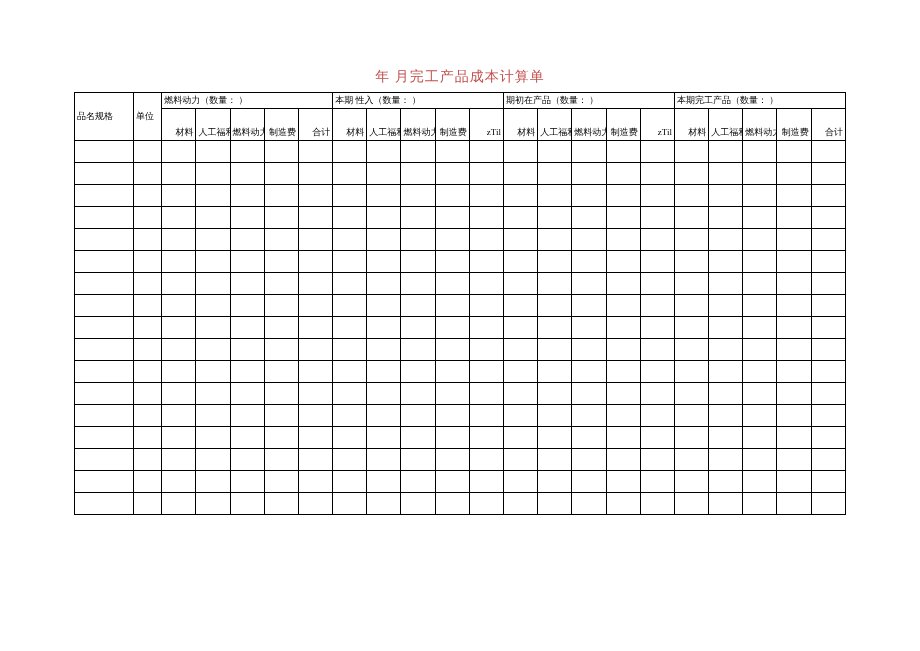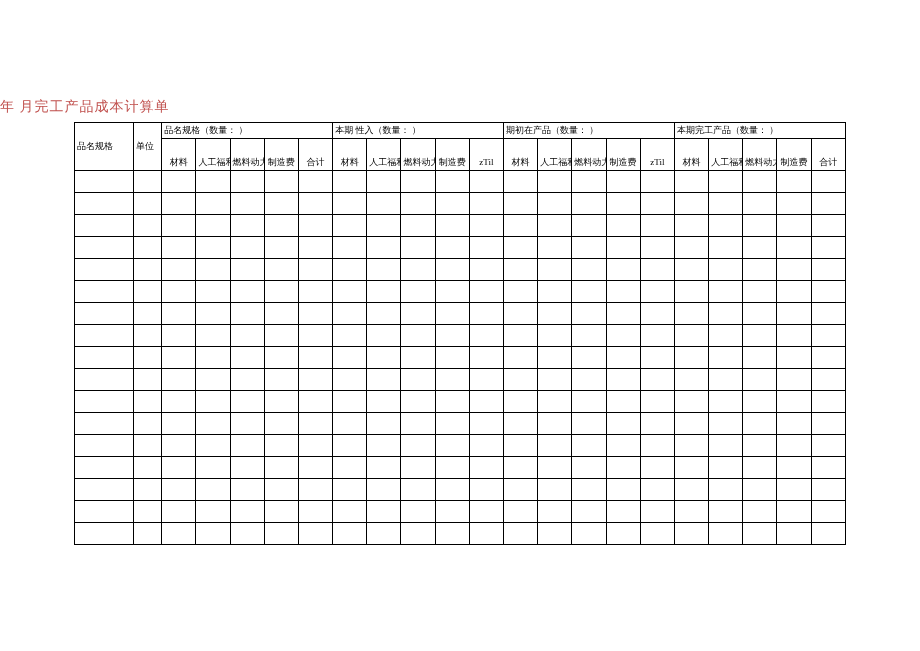--- a/index.html
+++ b/index.html
@@ -10,23 +10,24 @@
     body {
       background: #ffffff;
       font-family: "SimSun", "宋体", serif;
       font-size: 10px;
       color: #000;
       width: 920px;
       height: 651px;
       position: relative;
     }
     .title {
+      text-align: center;
       font-size: 14px;
       color: #c0504d;
-      padding-top: 98px;
+      padding-top: 68px;
       padding-bottom: 6px;
       letter-spacing: 1px;
     }
     .table-wrap {
       padding: 0 74px 0 74px;
     }
     table {
       border-collapse: collapse;
       width: 100%;
       table-layout: fixed;
@@ -42,21 +43,21 @@
       overflow: hidden;
       white-space: nowrap;
     }
     .hdr-row1 td {
       height: 16px;
       vertical-align: middle;
     }
     .hdr-row2 td {
       height: 32px;
       vertical-align: bottom;
-      text-align: center;
+      text-align: right;
     }
     .data-row td {
       height: 22px;
     }
     .spec-col { width: 50px; text-align: center; }
     .unit-col { width: 24px; text-align: center; }
     .sub-col { width: 29px; }
     .center { }
   </style>
 </head>
@@ -87,21 +88,21 @@
       <col class="sub-col">
         <col class="sub-col">
         <col class="sub-col">
         <col class="sub-col">
         <col class="sub-col">
     </colgroup>
     <tbody>
       <tr class="hdr-row1">
         <td rowspan="2" class="center">品名规格</td>
         <td rowspan="2" class="center">单位</td>
-        <td colspan="5">品名规格（数量：                    ）</td>
+        <td colspan="5">燃料动力（数量：                    ）</td>
         <td colspan="5">本期    性入（数量：                ）</td>
         <td colspan="5">期初在产品（数量：                 ）</td>
         <td colspan="5">本期完工产品（数量：                 ）</td>
       </tr>
       <tr class="hdr-row2">
         <td>材料</td>
         <td>人工福利</td>
         <td>燃料动力</td>
         <td>制造费</td>
         <td>合计</td>

